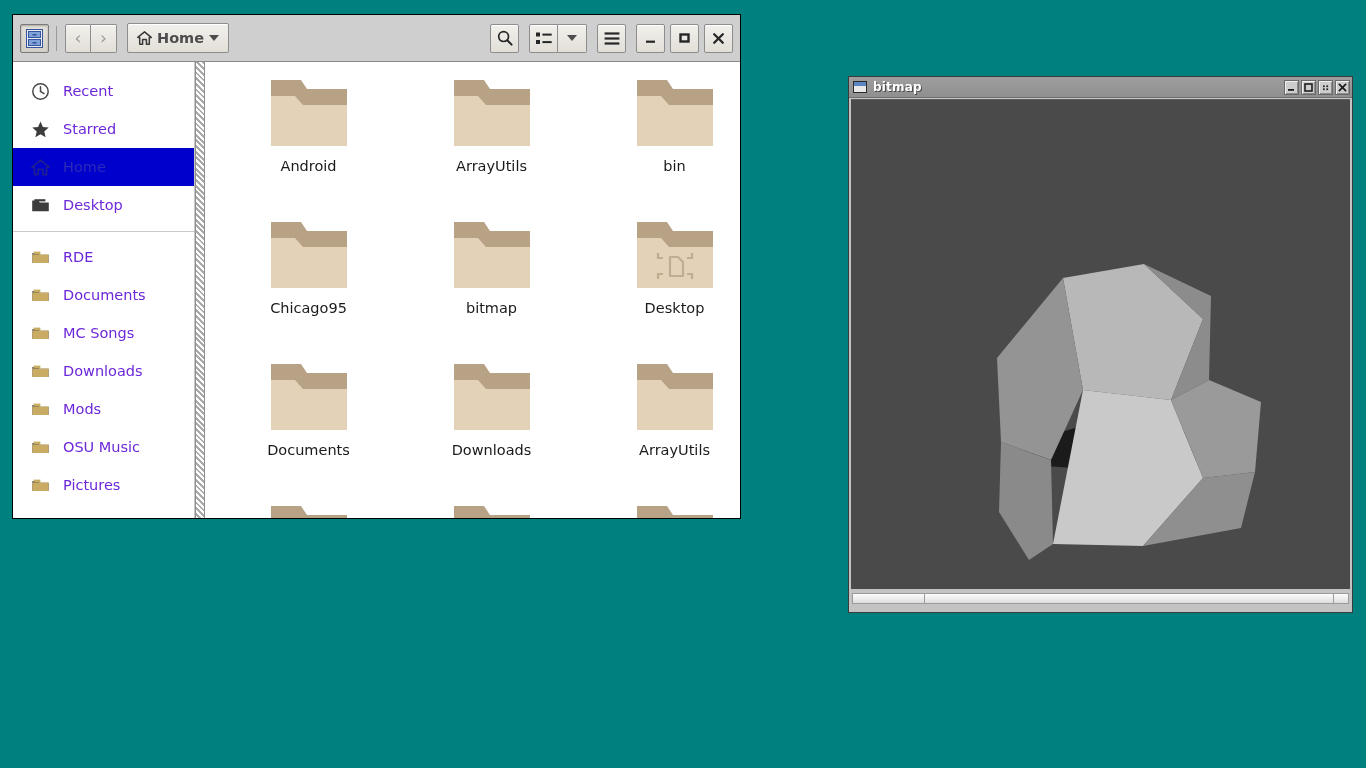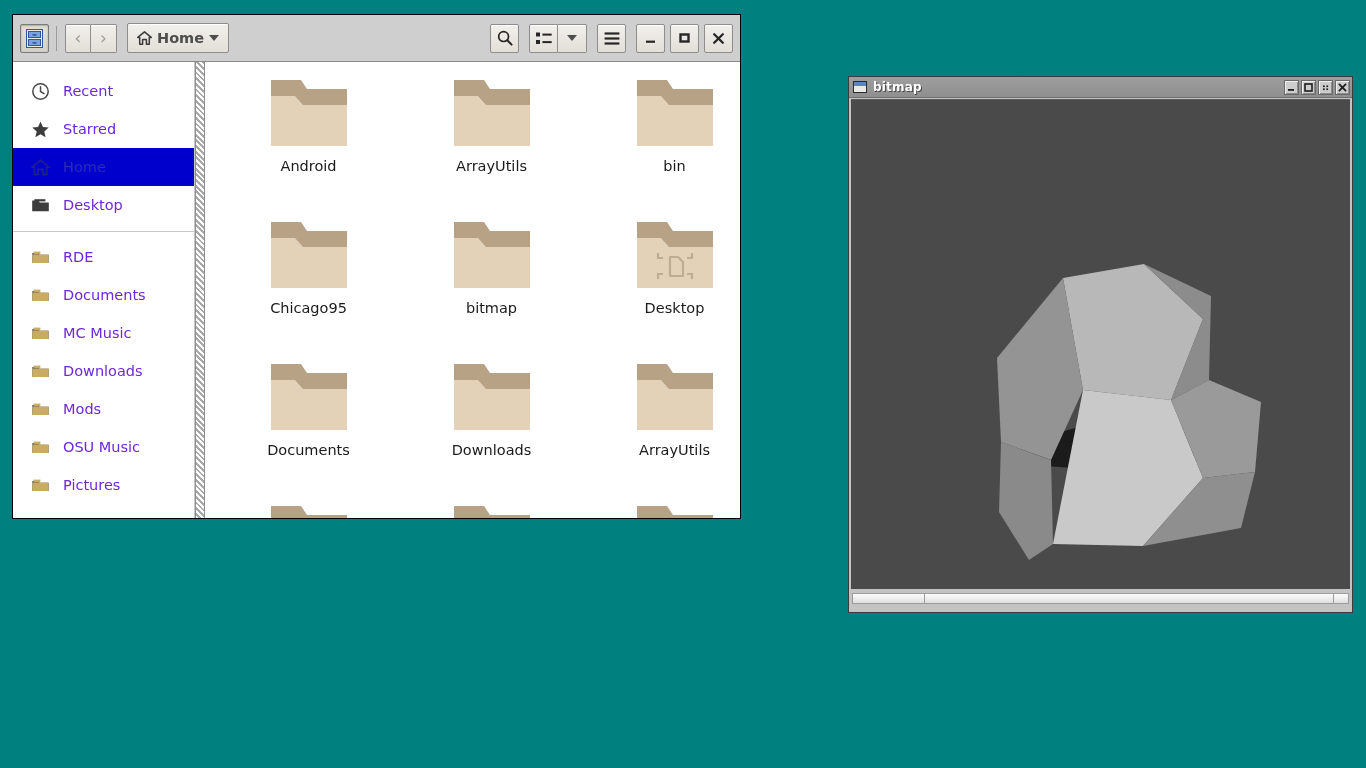--- a/index.html
+++ b/index.html
@@ -382,21 +382,21 @@
           </svg>
           <span class="lbl">Documents</span>
         </div>
 
         <div class="side-item">
           <svg class="sicon" viewBox="0 0 19 19">
             <path d="M1.4 5 L7.2 5 L8.6 6.8 L17.6 6.8 L17.6 15 L1.4 15 Z" fill="#4a4a4a"></path>
             <path d="M2.6 3.6 L9.4 3.6 L9.4 6.4 L2.6 6.4 Z" fill="#c9ab63"></path>
             <path d="M1.4 6.6 L17.6 6.6 L17.6 15 L1.4 15 Z" fill="#c9ab63"></path>
           </svg>
-          <span class="lbl">MC Music</span>
+          <span class="lbl">MC Songs</span>
         </div>
 
         <div class="side-item">
           <svg class="sicon" viewBox="0 0 19 19">
             <path d="M1.4 5 L7.2 5 L8.6 6.8 L17.6 6.8 L17.6 15 L1.4 15 Z" fill="#4a4a4a"></path>
             <path d="M2.6 3.6 L9.4 3.6 L9.4 6.4 L2.6 6.4 Z" fill="#c9ab63"></path>
             <path d="M1.4 6.6 L17.6 6.6 L17.6 15 L1.4 15 Z" fill="#c9ab63"></path>
           </svg>
           <span class="lbl">Downloads</span>
         </div>

